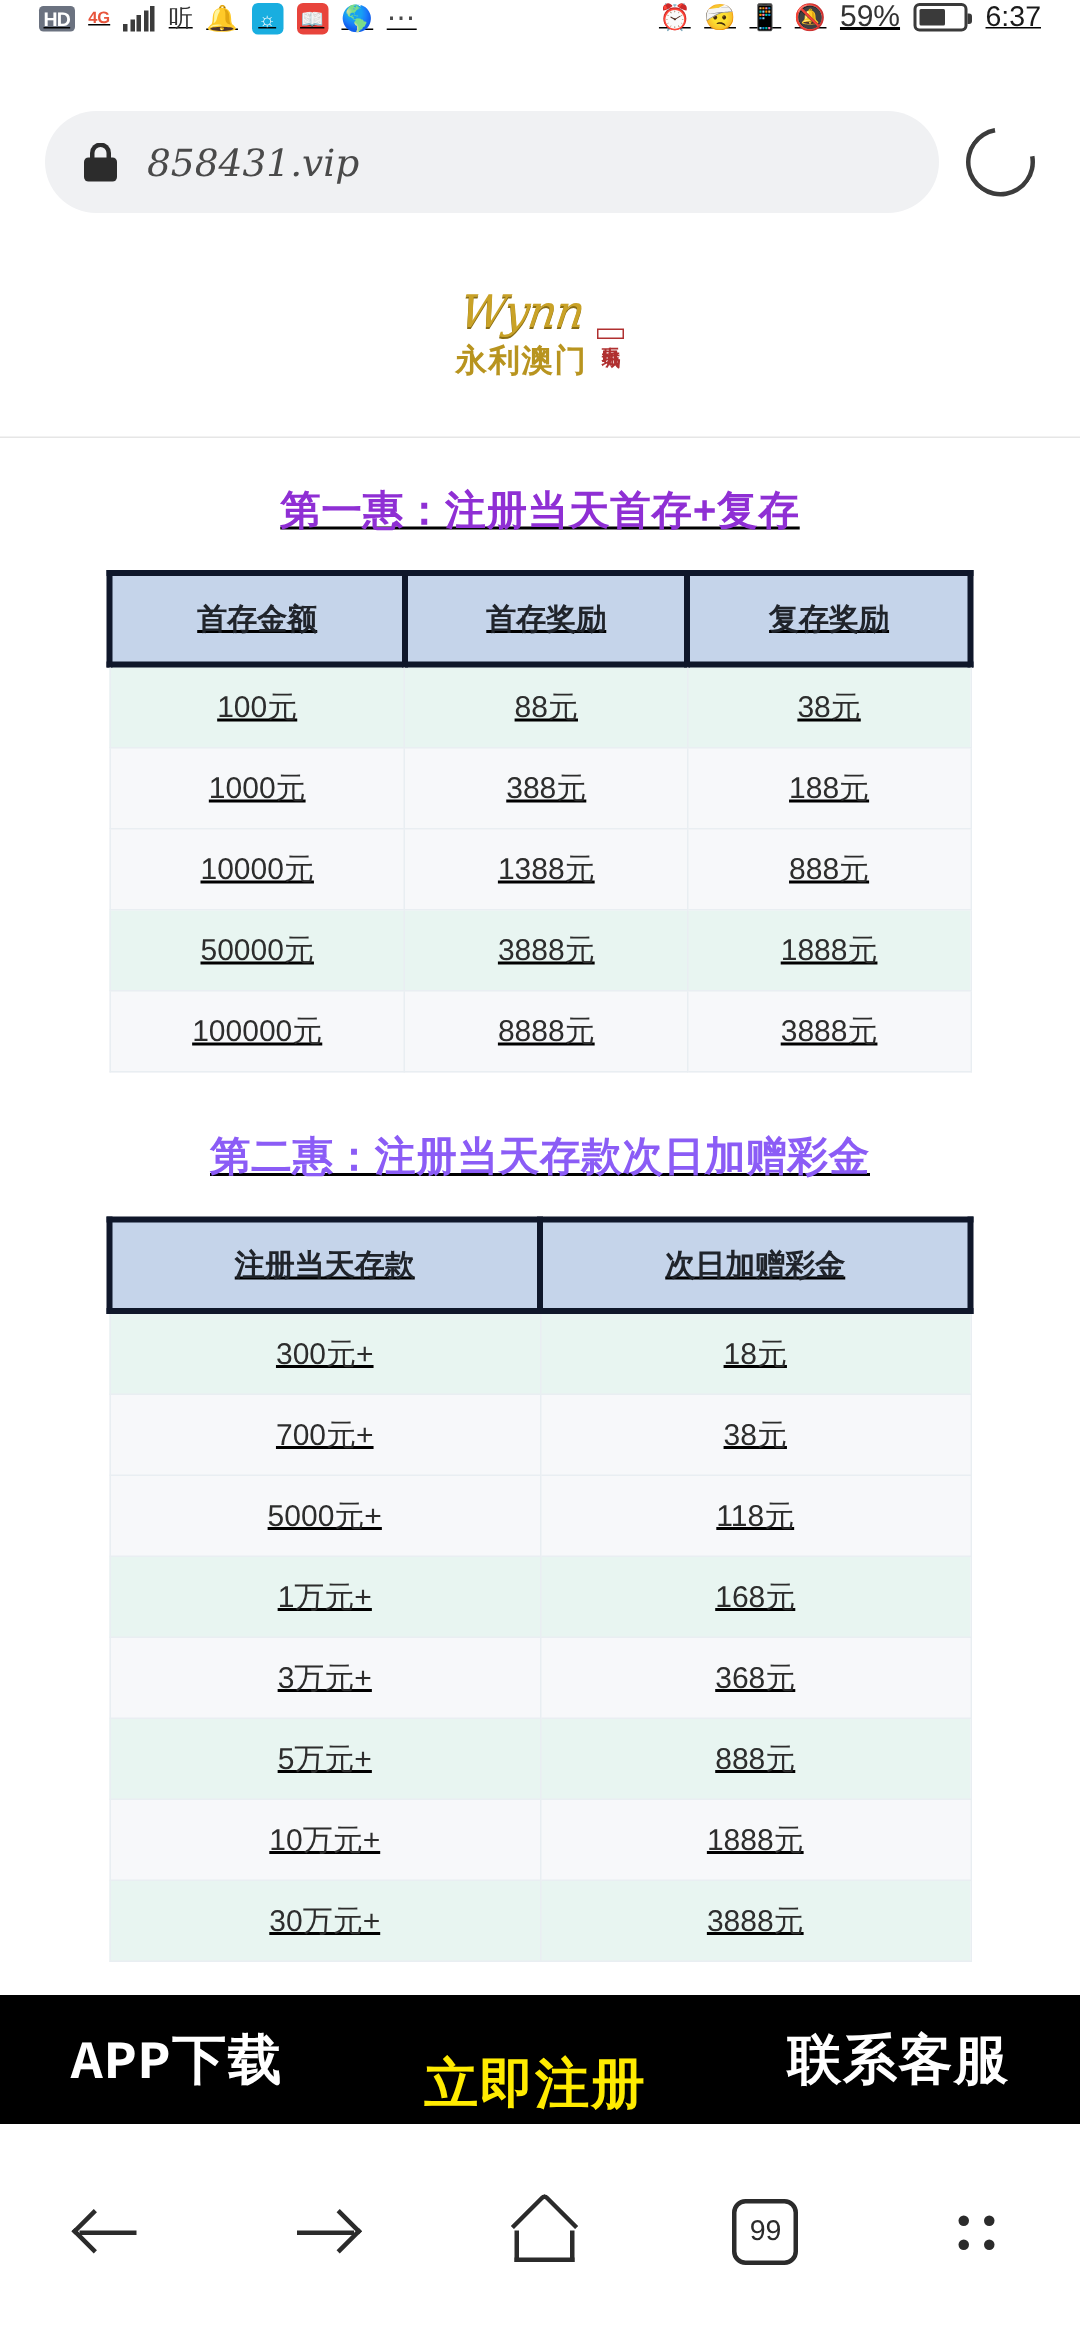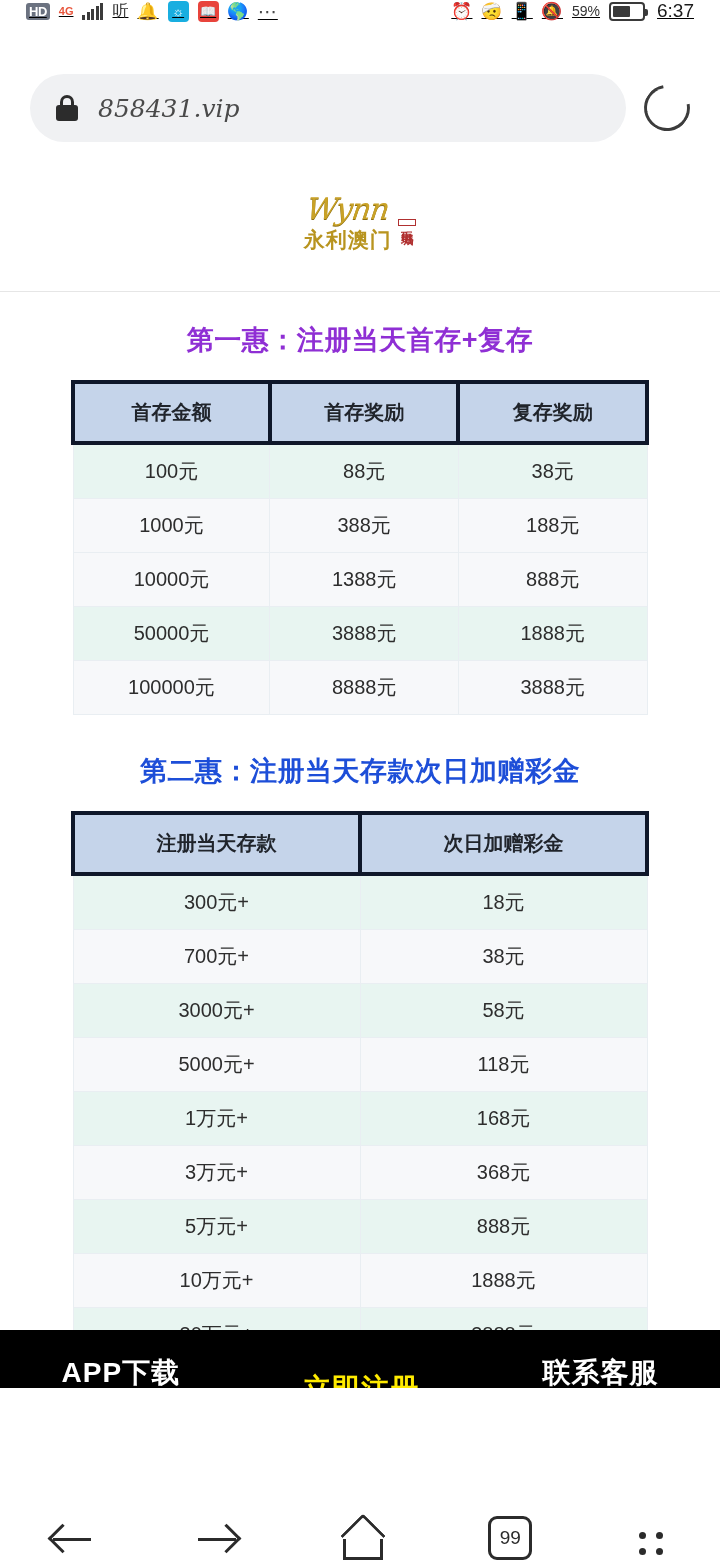--- a/index.html
+++ b/index.html
@@ -72,21 +72,21 @@
     border-radius: 4px;
     position: relative;
     display: flex; align-items: center;
     padding: 2px;
   }
   .battery:after {
     content:""; position:absolute; right:-5px; top:5px;
     width:3px; height:7px; background:#3a3a3a; border-radius:0 2px 2px 0;
   }
   .battery i { display:block; height:100%; width:60%; background:#3a3a3a; border-radius:1px; }
-  .sb-pct { font-size:14px; color:#333; }
+  .sb-pct { font-size:20px; color:#333; }
   .sb-time { font-size:19px; color:#1a1a1a; margin-left:3px; }
 
   
   .urlbar-wrap {
     height: 92px;
     display: flex;
     align-items: center;
     padding: 0 30px;
     gap: 18px;
     background:#ffffff;
@@ -166,30 +166,30 @@
     font-size: 12px;
     color:#b03030;
     font-weight:bold;
     border:1px solid #b03030;
     padding:1px 2px;
     line-height:1.05;
     writing-mode: vertical-rl;
     letter-spacing:1px;
   }
 
-  .section { padding: 0 0 8px 0; }
+  .section { padding: 0 0 8px 0; text-decoration: underline; }
   .sec-title {
     text-align:center;
     font-size: 27px;
     font-weight: bold;
     padding: 30px 0 22px 0;
     letter-spacing: 0.5px;
   }
   .t-purple { color:#8f2fd4; }
-  .t-red { color:#1d4ed8; }
+  .t-red { color:#8b5cf6; }
 
   table.promo {
     width: 578px;
     margin: 0 auto;
     border-collapse: collapse;
     font-size: 20px;
     color:#2d2d2d;
   }
   table.promo th {
     background:#c5d4ea;
@@ -212,35 +212,36 @@
     position:absolute;
     left:0; right:0;
     bottom: 144px;
     height: 86px;
     background:#000000;
     display:flex;
     align-items:center;
     justify-content:space-around;
   }
   .cta {
-    font-size: 28px;
+    font-size: 36px;
     font-weight: bold;
     color:#ffffff;
     letter-spacing:1px;
+    font-family:Liberation Mono, monospace;
   }
   .cta.highlight { color:#ffeb00;margin-top:32px; }
 
   
   .navbar {
     position:absolute;
     left:0; right:0; bottom:0;
-    height: 172px;
+    height: 144px;
     background:#ffffff;
     display:flex;
-    align-items:flex-end;
+    align-items:center;
     justify-content:space-around;
   }
   .nav-arrow {
     width:42px; height:42px; position:relative;
   }
   .arrow-line {
     position:absolute; top:20px; left:2px; width:38px; height:3px; background:#2b2b2b;
   }
   .arrow-head {
     position:absolute; top:10px; width:21px; height:21px;
@@ -388,24 +389,20 @@
       </thead>
       <tbody>
         <tr class="odd">
           <td>300元+</td>
           <td>18元</td>
         </tr>
         <tr class="even">
           <td>700元+</td>
           <td>38元</td>
         </tr>
-        <tr class="odd">
-          <td>3000元+</td>
-          <td>58元</td>
-        </tr>
         <tr class="even">
           <td>5000元+</td>
           <td>118元</td>
         </tr>
         <tr class="odd">
           <td>1万元+</td>
           <td>168元</td>
         </tr>
         <tr class="even">
           <td>3万元+</td>

